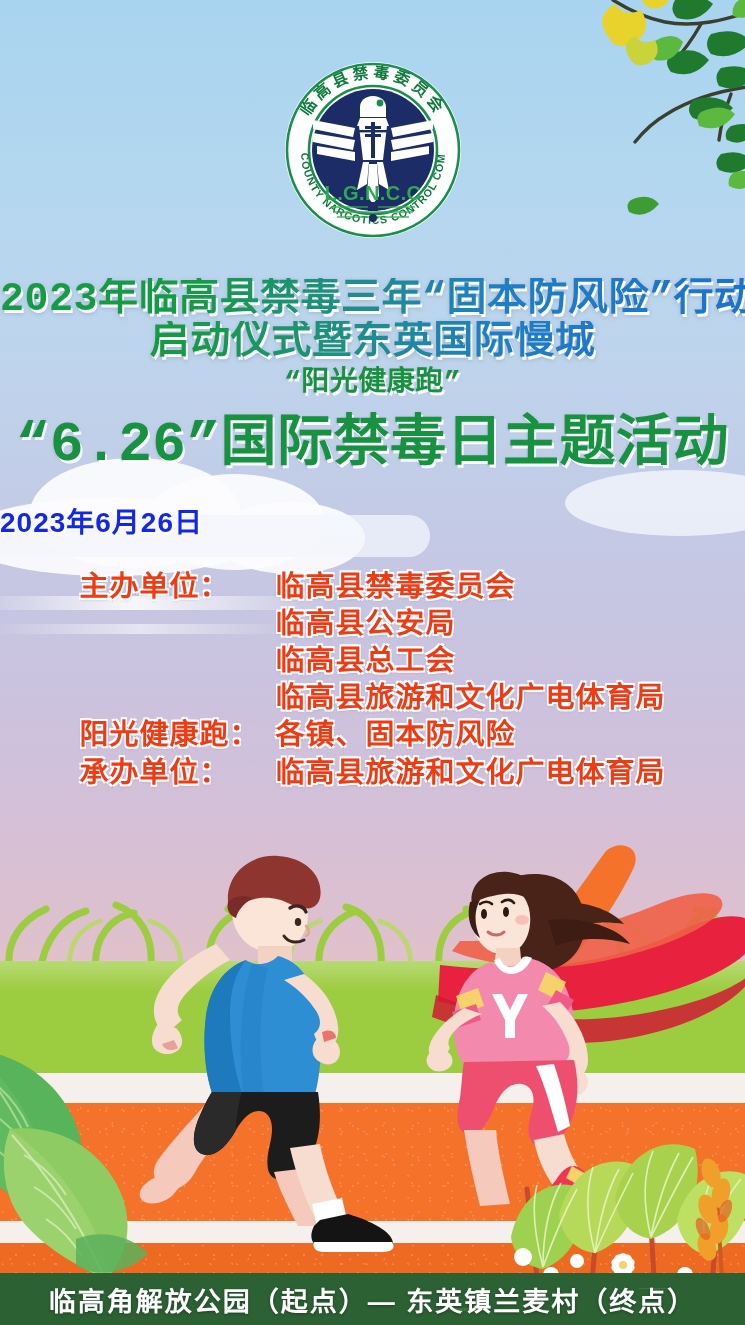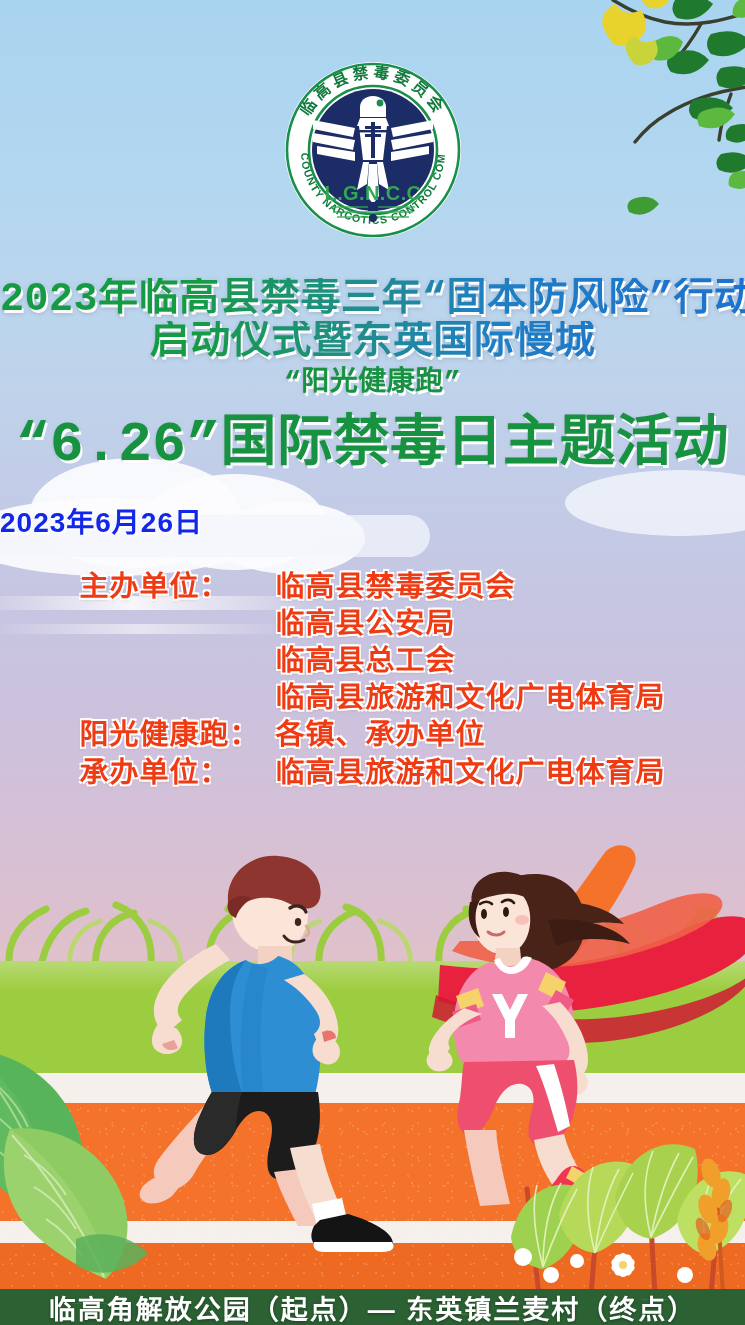--- a/index.html
+++ b/index.html
@@ -127,21 +127,21 @@
   .runner-f{position:absolute;left:424px;top:862px;width:250px;height:360px;}
   .runner-m svg,.runner-f svg{width:100%;height:100%;display:block;}
 
   
   .leaves-bl{position:absolute;left:-20px;bottom:26px;width:250px;height:260px;}
   .leaves-br{position:absolute;right:-10px;bottom:26px;width:250px;height:230px;}
   .leaves-bl svg,.leaves-br svg{width:100%;height:100%;display:block;}
 
   
   .footer{
-    position:absolute;left:0;right:0;bottom:0;height:36px;
+    position:absolute;left:0;right:0;bottom:0;height:52px;
     background:#2b6133;
     display:flex;align-items:center;justify-content:center;
   }
   .footer-tex{position:absolute;inset:0;opacity:.16;
      background:
       radial-gradient(ellipse at 12% 40%, #9fd06a 0 18px, transparent 19px),
       radial-gradient(ellipse at 62% 70%, #9fd06a 0 14px, transparent 15px),
       radial-gradient(ellipse at 88% 30%, #9fd06a 0 16px, transparent 17px);}
   .footer-text{
     position:relative;
@@ -274,21 +274,21 @@
       <div class="org-row org-sub">
         <span class="pad"></span>
         <span class="org-value">临高县总工会</span>
       </div>
       <div class="org-row org-sub">
         <span class="pad"></span>
         <span class="org-value">临高县旅游和文化广电体育局</span>
       </div>
       <div class="org-row">
         <span class="org-label">阳光健康跑：</span>
-        <span class="org-value">各镇、承办单位</span>
+        <span class="org-value">各镇、固本防风险</span>
       </div>
       <div class="org-row">
         <span class="org-label">承办单位：</span>
         <span class="org-value">临高县旅游和文化广电体育局</span>
       </div>
     </div>
   </div>
 
   <div class="scene">
     <div class="grass-blades">

